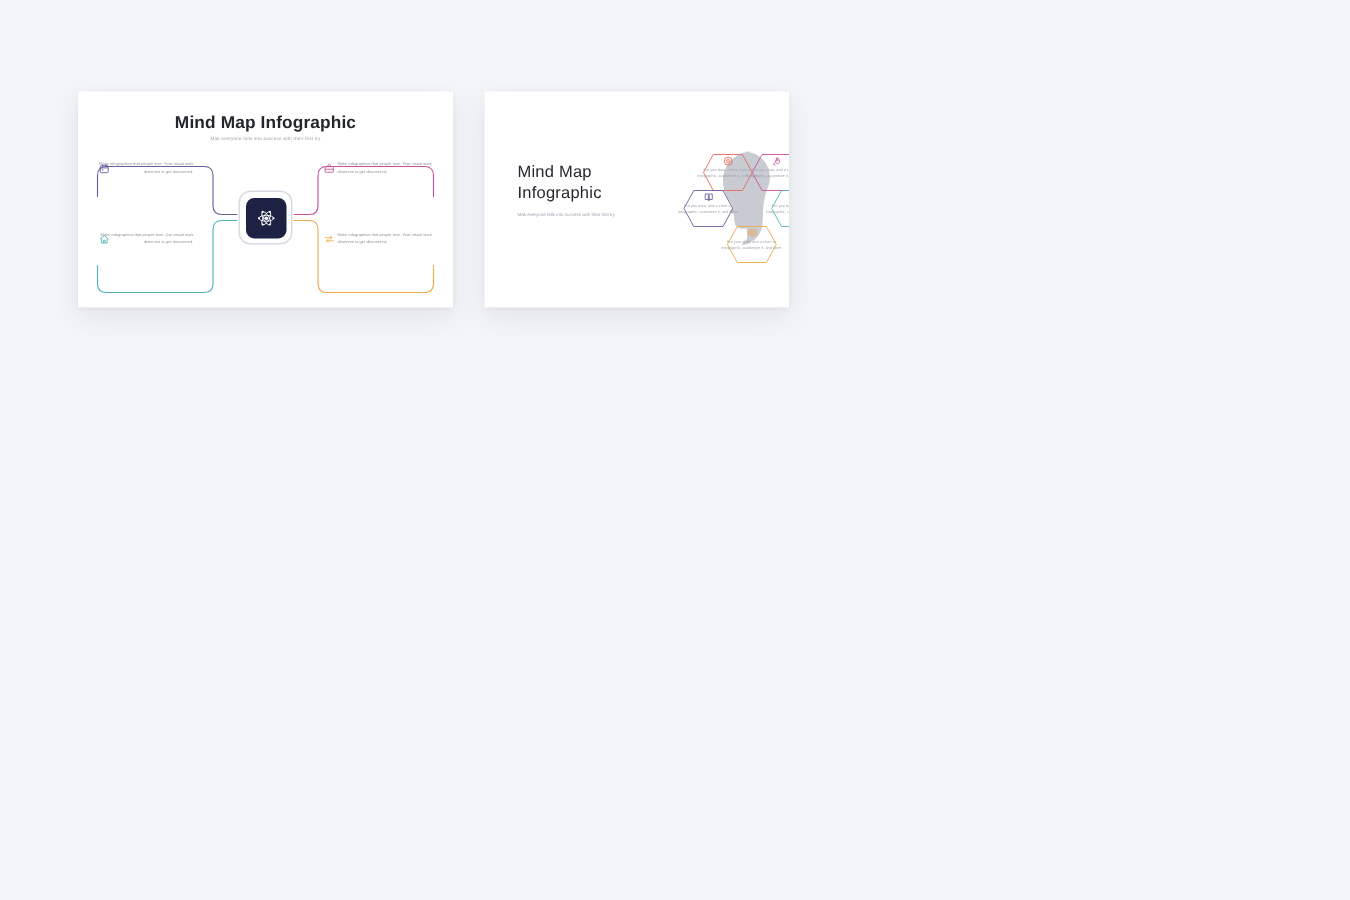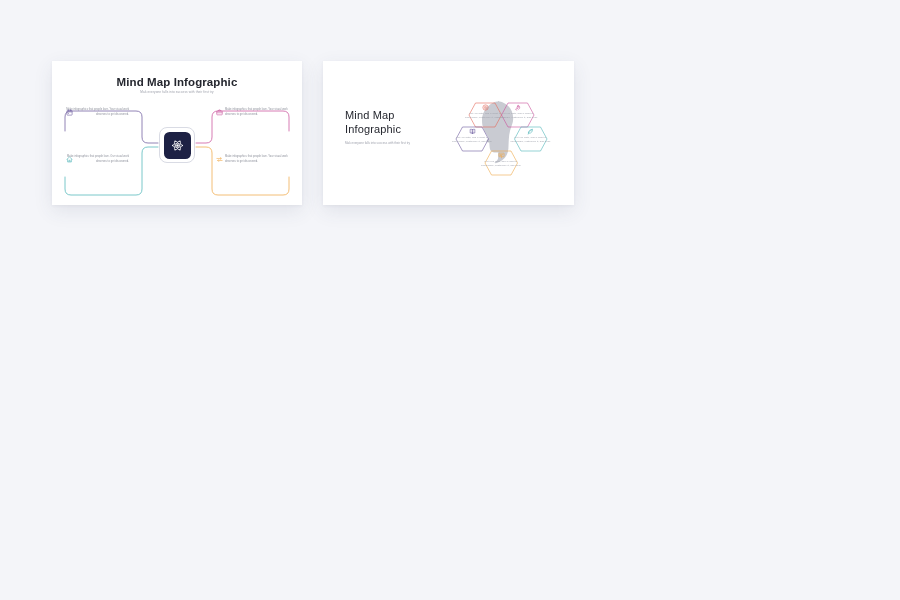--- a/index.html
+++ b/index.html
@@ -13,21 +13,21 @@
   .canvas { position:absolute; inset:0; }
 
   
   .slide {
     position:absolute;
     background:#ffffff;
     box-shadow:0 6px 18px rgba(60,64,100,.10), 0 1px 3px rgba(60,64,100,.06);
     overflow:hidden;
   }
   #slide-1 { left:52px;  top:61px; width:250px; height:144px; }
-  #slide-2 { left:323px; top:61px; width:251px; height:144px; }
+  #slide-2 { left:323px; top:61px; width:203px; height:144px; }
 
   
   .s1-title {
     position:absolute; left:0; right:0; top:15px;
     text-align:center;
     font-size:11.5px; font-weight:700; color:#24262e;
     letter-spacing:.1px;
   }
   .s1-sub {
     position:absolute; left:0; right:0; top:29px;

